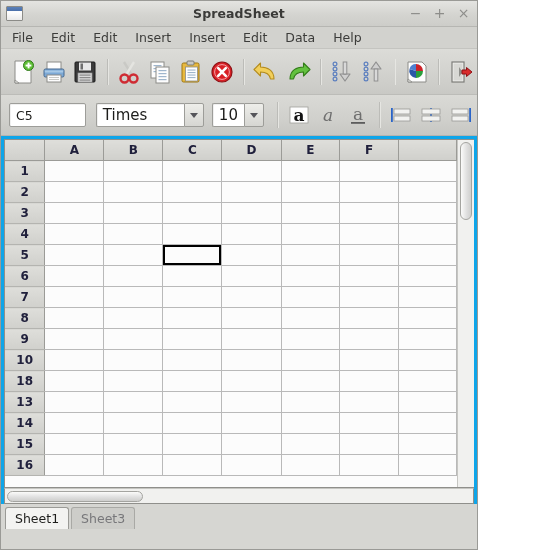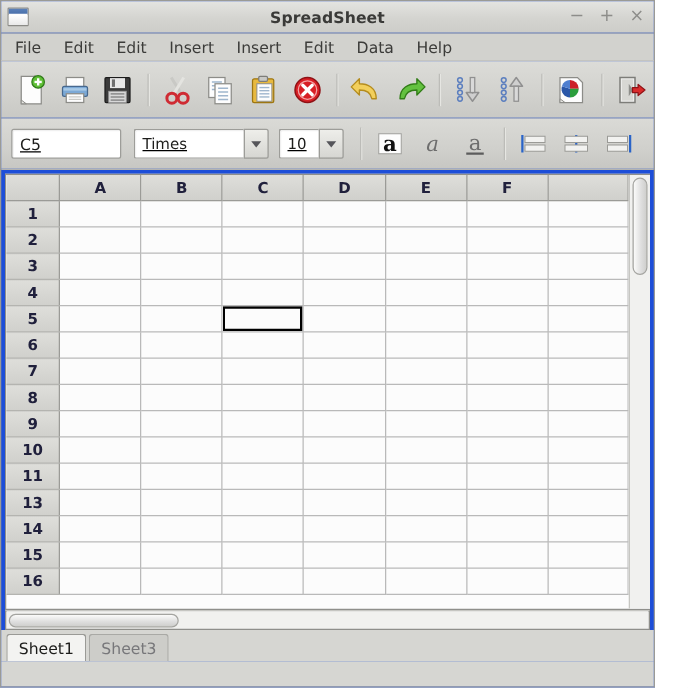--- a/index.html
+++ b/index.html
@@ -9,24 +9,24 @@
   }
   body {
     width: 550px;
     height: 550px;
     overflow: hidden;
     font-family: "DejaVu Sans", "Liberation Sans", sans-serif;
     -webkit-font-smoothing: antialiased;
   }
   #app {
     position: relative;
-    width: 524px;
+    width: 478px;
     height: 550px;
     box-sizing: border-box;
-    background: #1d4ed8;
+    background: #0ea5e9;
     border: 1px solid #9a9a96;
     display: flex;
     flex-direction: column;
   }
 
   
   .titlebar {
     height: 25px;
     min-height: 25px;
     background: linear-gradient(to bottom, #e4e4e1 0%, #d4d4d0 55%, #cdcdc9 100%);
@@ -136,21 +136,20 @@
 
   
   .formatbar {
     height: 40px;
     min-height: 40px;
     background: linear-gradient(to bottom, #dadad6 0%, #d0d0cc 60%, #c7c7c3 100%);
     display: flex;
     align-items: center;
     padding-left: 8px;
     border-bottom: 1px solid #b4b4b0;
-    text-decoration: underline;
   }
   .namebox {
     width: 88px;
     height: 24px;
     background: #ffffff;
     border: 1px solid #9d9d99;
     border-radius: 2px;
     box-sizing: border-box;
     font-size: 12.5px;
     color: #1d1d1b;
@@ -164,21 +163,21 @@
     height: 24px;
     display: flex;
     align-items: stretch;
     margin-right: 8px;
   }
   .combo .cfield {
     background: #ffffff;
     border: 1px solid #9d9d99;
     border-right: none;
     box-sizing: border-box;
-    font-size: 12px;
+    font-size: 15px;
     color: #1d1d1b;
     display: flex;
     align-items: center;
     padding-left: 6px;
     box-shadow: inset 1px 1px 0 rgba(0,0,0,0.06);
     border-radius: 2px 0 0 2px;
   }
   .combo .cbtn {
     width: 20px;
     background: linear-gradient(to bottom, #eeeeea, #d6d6d2);
@@ -754,21 +753,21 @@
                 <th class="rowhead">10</th>
                 <td class="cell"></td>
                 <td class="cell"></td>
                 <td class="cell"></td>
                 <td class="cell"></td>
                 <td class="cell"></td>
                 <td class="cell"></td>
                 <td class="cell"></td>
               </tr>
               <tr>
-                <th class="rowhead">11</th>
+                <th class="rowhead">18</th>
                 <td class="cell"></td>
                 <td class="cell"></td>
                 <td class="cell"></td>
                 <td class="cell"></td>
                 <td class="cell"></td>
                 <td class="cell"></td>
                 <td class="cell"></td>
               </tr>
               <tr>
                 <th class="rowhead">13</th>

